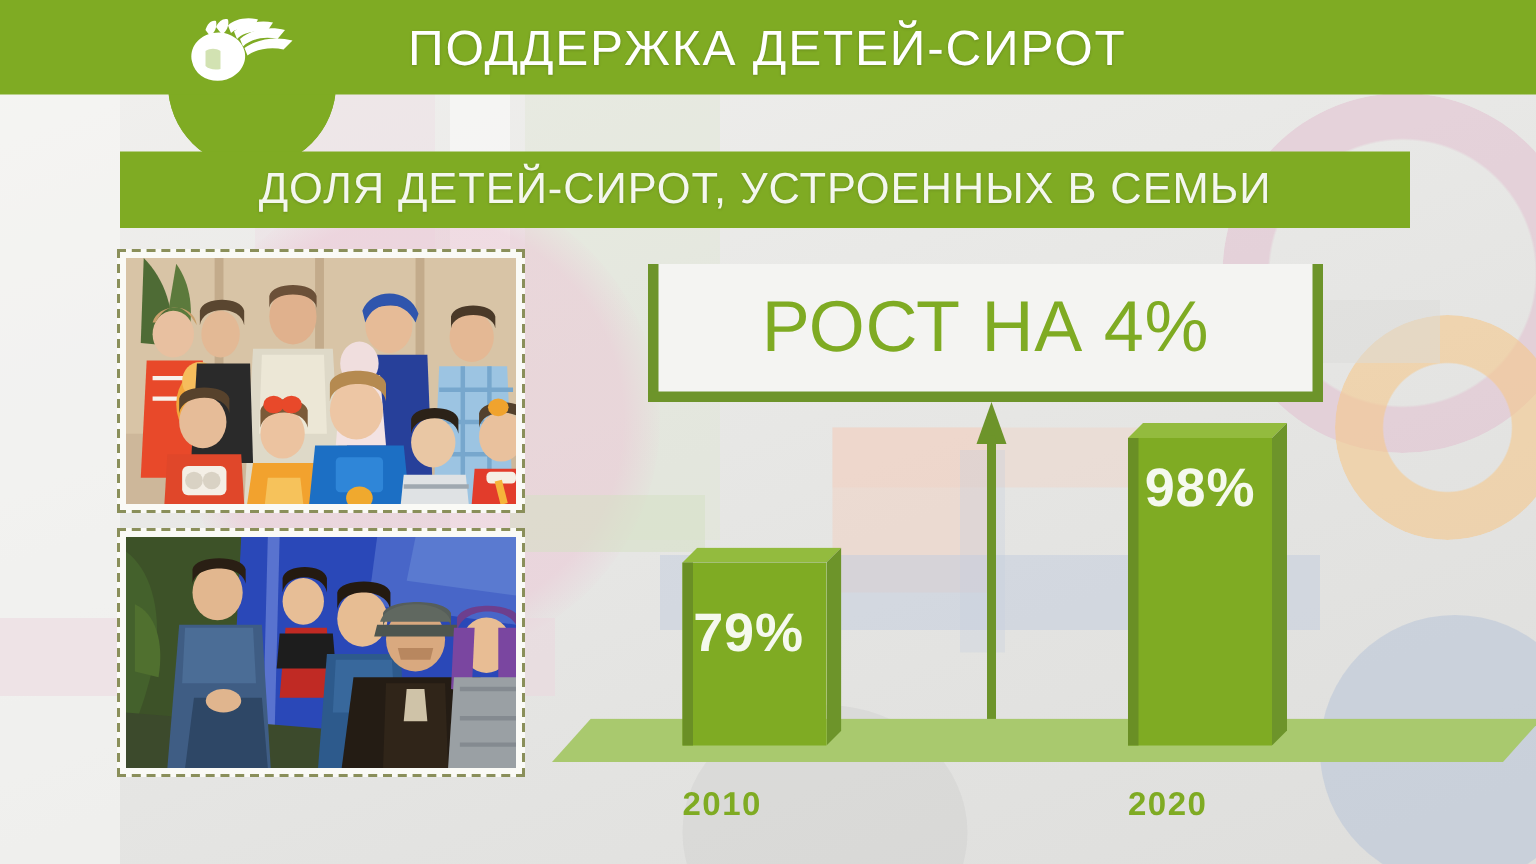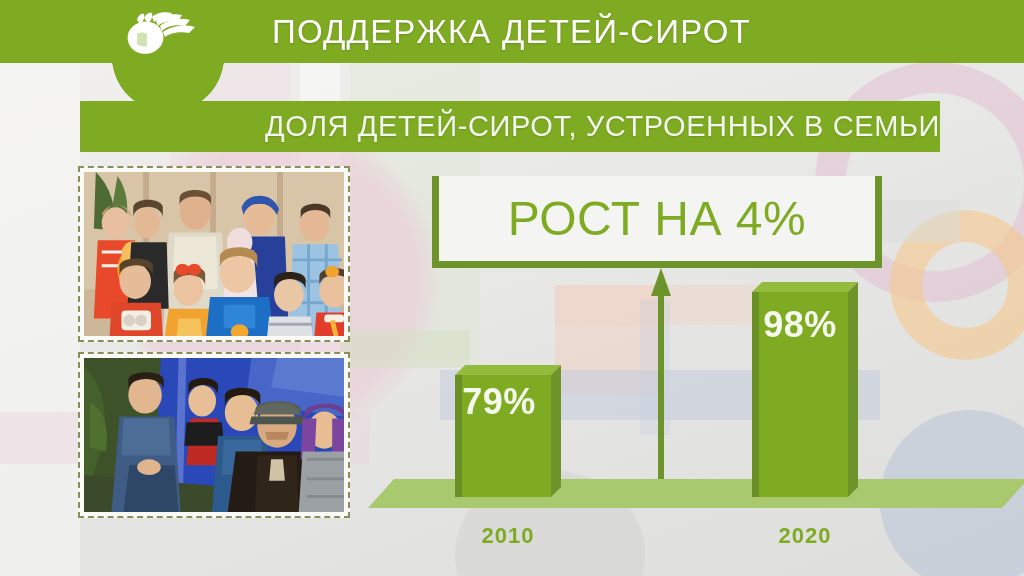--- a/index.html
+++ b/index.html
@@ -48,21 +48,21 @@
       background:#7fab23;}
   #logo-icon{position:absolute;left:122px;top:8px;width:80px;height:52px;}
   #header-title{position:absolute;left:272px;top:9px;height:46px;line-height:46px;
       color:#ffffff;font-size:33px;letter-spacing:1.2px;font-weight:400;
       font-family:"Liberation Sans","DejaVu Sans",sans-serif;
       text-shadow:0 1px 2px rgba(0,0,0,.18);white-space:nowrap;}
 
   
   #subtitle-banner{position:absolute;left:80px;top:101px;width:860px;height:51px;background:#7fab23;}
   #subtitle-text{position:absolute;left:0;top:0;width:860px;height:51px;line-height:51px;
-      text-align:right;color:#f4f7ee;font-size:29px;letter-spacing:.6px;white-space:nowrap;
+      text-align:center;color:#f4f7ee;font-size:29px;letter-spacing:.6px;white-space:nowrap;
       text-shadow:0 1px 2px rgba(0,0,0,.15);}
 
   
   .photo-frame{position:absolute;background:#fafaf6;
       border:2px dashed #8a8f5a;padding:4px;box-sizing:border-box;}
   #photo-top{left:78px;top:166px;width:272px;height:176px;}
   #photo-bottom{left:78px;top:352px;width:272px;height:166px;}
   .photo-inner{width:100%;height:100%;overflow:hidden;position:relative;}
 
   
@@ -93,21 +93,21 @@
   .bar-side{position:absolute;background:#6d942a;}
   .bar-top{position:absolute;background:#93bb3e;}
   .bar-leftedge{position:absolute;left:0;width:7px;background:#6a8f25;}
   .bar-label{position:absolute;left:0;text-align:center;color:#f5f9ee;
       font-size:36px;font-weight:bold;letter-spacing:.5px;}
 
   #bar-2010{left:455px;top:365px;width:106px;height:132px;}
   #bar-2014{left:752px;top:282px;width:106px;height:215px;}
 
   .year-label{position:absolute;color:#7fab23;font-size:22px;font-weight:bold;
-      letter-spacing:1px;text-align:center;}
+      letter-spacing:1px;}
   #year-2010{left:455px;top:523px;width:106px;}
   #year-2014{left:752px;top:523px;width:106px;}
 
   
   .pimg{position:absolute;left:0;top:0;width:100%;height:100%;}
 </style>
 </head>
 <body>
 
 <div id="stage">
@@ -296,21 +296,21 @@
 
   <div id="ground"></div>
 
   <div class="bar" id="bar-2010">
     <div class="bar-top" style="left:0px;top:0px;width:106px;height:10px;
         clip-path:polygon(0 10px, 10px 0, 106px 0, 96px 10px);"></div>
     <div class="bar-side" style="left:96px;top:0px;width:10px;height:132px;
         clip-path:polygon(0 10px, 10px 0, 10px 122px, 0 132px);"></div>
     <div class="bar-front" style="left:0px;top:10px;width:96px;height:122px;"></div>
     <div class="bar-leftedge" style="top:10px;height:122px;"></div>
-    <div class="bar-label" style="top:16px;width:88px;">79%</div>
+    <div class="bar-label" style="top:36px;width:88px;">79%</div>
   </div>
 
   <div class="bar" id="bar-2014">
     <div class="bar-top" style="left:0px;top:0px;width:106px;height:10px;
         clip-path:polygon(0 10px, 10px 0, 106px 0, 96px 10px);"></div>
     <div class="bar-side" style="left:96px;top:0px;width:10px;height:215px;
         clip-path:polygon(0 10px, 10px 0, 10px 205px, 0 215px);"></div>
     <div class="bar-front" style="left:0px;top:10px;width:96px;height:205px;"></div>
     <div class="bar-leftedge" style="top:10px;height:205px;"></div>
     <div class="bar-label" style="top:22px;width:96px;">98%</div>

